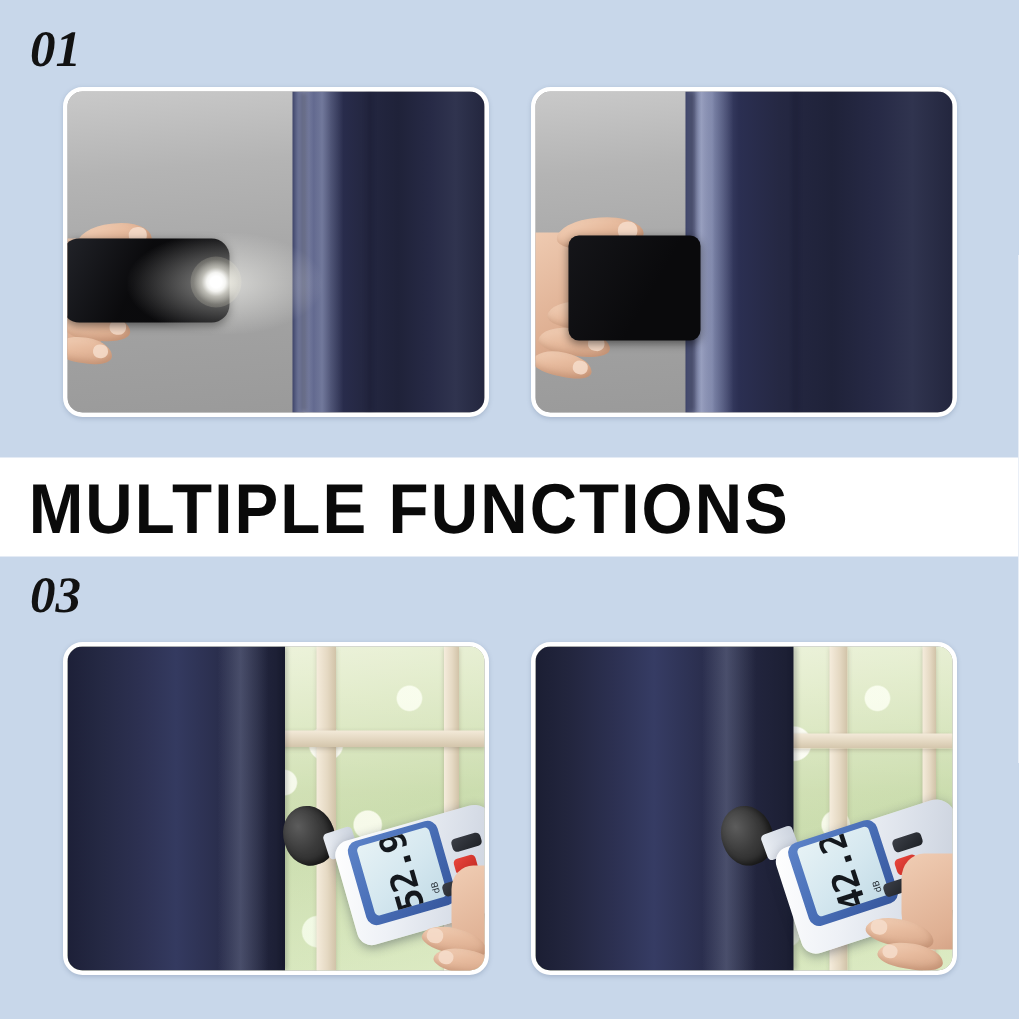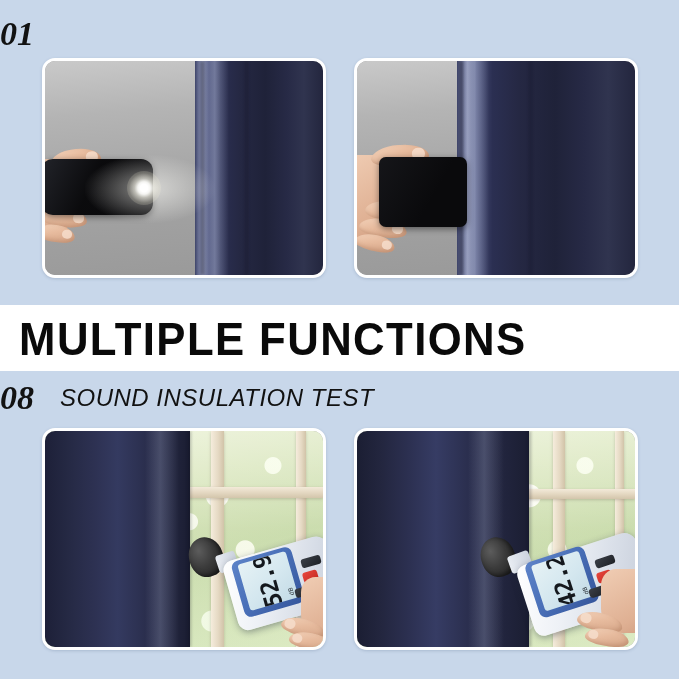--- a/index.html
+++ b/index.html
@@ -24,20 +24,21 @@
     height: 48px;
     display: flex;
     align-items: center;
   }
   .sec-num {
     font-family: "Liberation Serif", serif;
     font-style: italic;
     font-weight: 700;
     font-size: 34px;
     color: #121212;
+    margin-left: 20px;
     letter-spacing: 0px;
     line-height: 1;
   }
   .sec-title {
     font-family: "Liberation Sans", sans-serif;
     font-style: italic;
     font-weight: 400;
     font-size: 24px;
     color: #111111;
     margin-left: 26px;
@@ -332,22 +333,21 @@
         <div class="phone-glare" style="border-radius:7px; background:linear-gradient(120deg, rgba(60,62,72,0.22) 0%, rgba(0,0,0,0) 60%);"></div>
       </div>
     </div>
   </div>
 
   <div id="banner" style="top:305px; height:66px;">
     <span id="banner-text">MULTIPLE FUNCTIONS</span>
   </div>
 
   <div class="section-header" style="top:374px;">
-    <span class="sec-num">08</span>
-    <span class="sec-title">SOUND INSULATION TEST</span>
+    <span class="sec-num">03</span>
   </div>
 
   <div class="panel" style="left:42px; top:428px; width:284px; height:222px;">
     <div class="photo">
       <div class="outdoor" style="left:0; right:0;">
         <div class="outdoor-haze"></div>
       </div>
 
       <div class="mullion vert" style="left:166px; top:0; width:13px; height:100%;"></div>
       <div class="mullion vert" style="left:251px; top:0; width:10px; height:100%;"></div>

